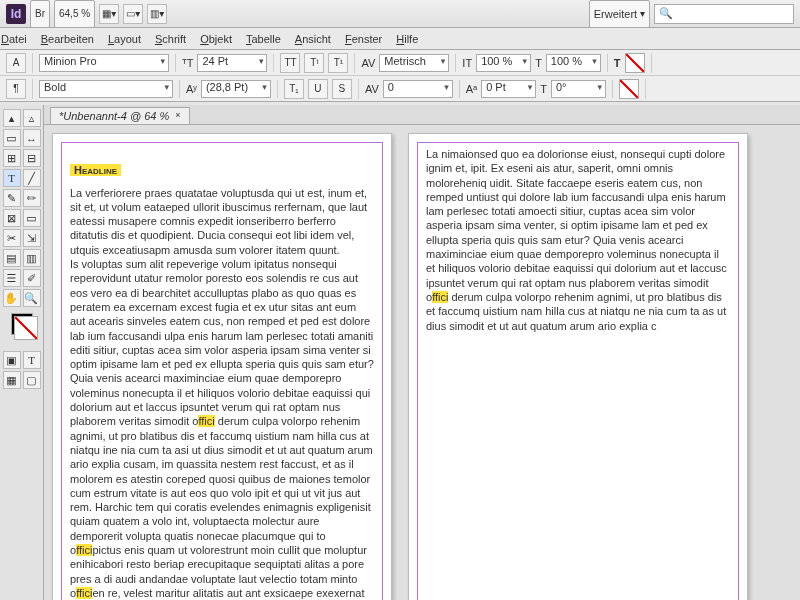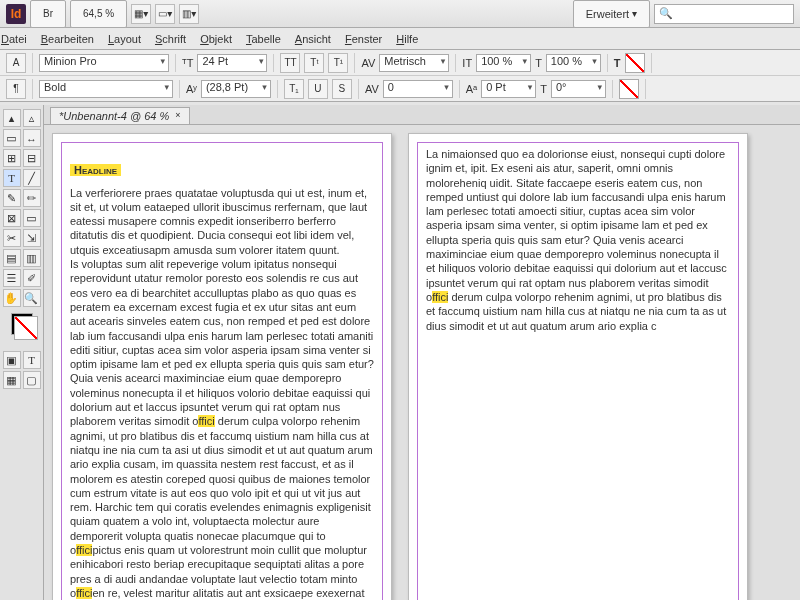--- a/index.html
+++ b/index.html
@@ -1,19 +1,19 @@
 <!DOCTYPE html>
 <html><head>
 <meta charset="utf-8">
 <style>
   *{box-sizing:border-box;margin:0;padding:0;font-family:Tahoma,Arial,sans-serif;font-size:11px;color:#333}
   body{background:#e5e5e5;width:800px;height:600px;overflow:hidden}
   .topbar{height:28px;background:linear-gradient(#f0f0f0,#e0e0e0);border-bottom:1px solid #aaa;display:flex;align-items:center;padding:0 6px;gap:4px}
-  .id-logo{width:20px;height:20px;background:#3b2146;color:#f97316;font-weight:bold;font-size:12px;display:flex;align-items:center;justify-content:center;border-radius:2px}
-  .ctl{height:28px;border:1px solid #aaa;background:#f7f7f7;display:flex;align-items:center;padding:0 12px;font-size:10px;border-radius:2px}
+  .id-logo{width:20px;height:20px;background:#3b2146;color:#c4b5fd;font-weight:bold;font-size:12px;display:flex;align-items:center;justify-content:center;border-radius:2px}
+  .ctl{height:28px;border:1px solid #aaa;background:#f7f7f7;display:flex;align-items:center;padding:0 4px;font-size:10px;border-radius:2px}
   .spacer{flex:1}
   .search{width:140px;height:20px;border:1px solid #aaa;background:#fff;display:flex;align-items:center;padding:0 4px;gap:4px}
   .menubar{height:22px;background:#e9e9e9;border-bottom:1px solid #aaa;display:flex;align-items:center;padding:0 1px;gap:14px}
   .menubar span{font-size:11px;cursor:default}
   .menubar u{text-decoration:underline}
   .ctrlrow{height:26px;background:#eee;border-bottom:1px solid #ccc;display:flex;align-items:center;padding:0 6px;gap:6px}
   .ctrlrow .grp{display:flex;align-items:center;gap:4px;border-right:1px solid #ccc;padding-right:6px}
   .ico{width:20px;height:20px;border:1px solid #bbb;background:#f4f4f4;display:flex;align-items:center;justify-content:center;font-size:10px}
   .sel{height:18px;border:1px solid #aaa;background:#fff;padding:0 14px 0 4px;font-size:11px;position:relative;min-width:70px}
   .sel:after{content:"▾";position:absolute;right:3px;top:1px;font-size:9px;color:#555}

